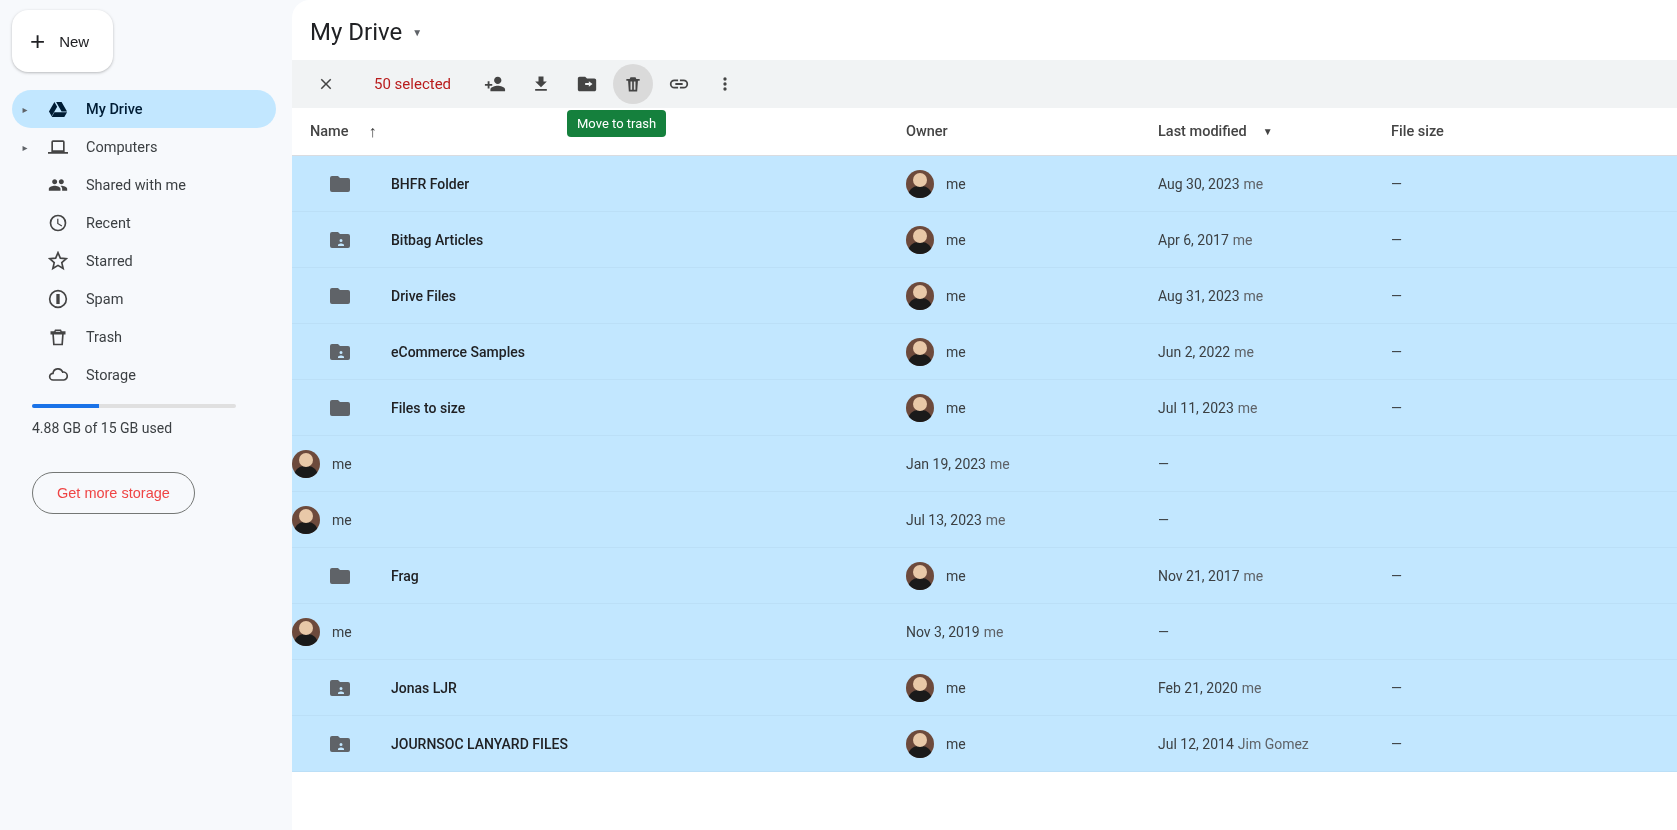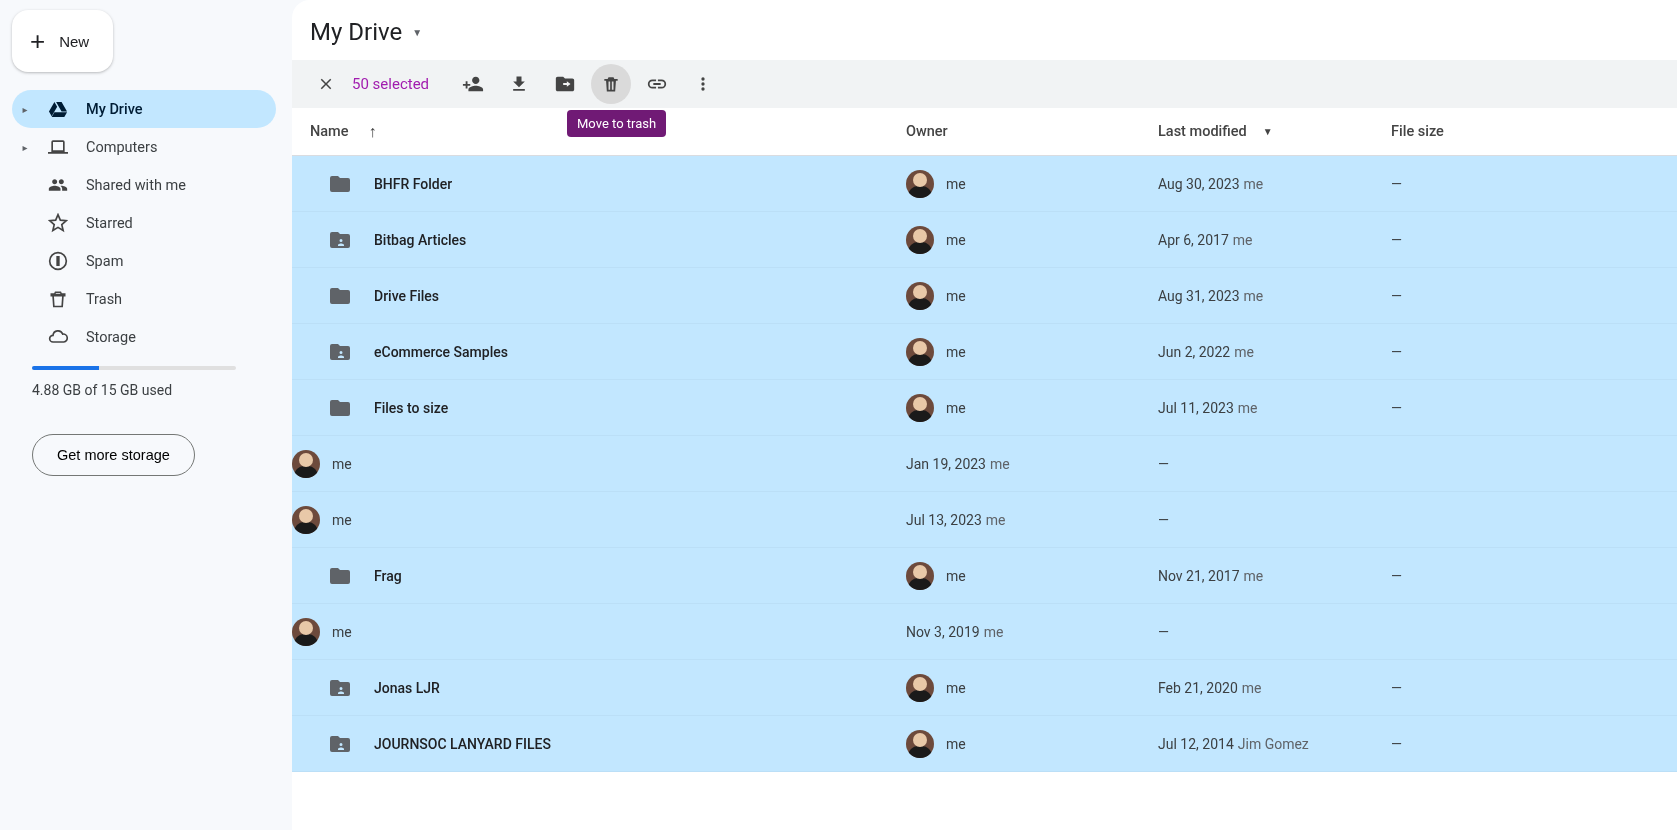--- a/index.html
+++ b/index.html
@@ -91,21 +91,21 @@
   }
   .storage-text {
     font-size: 14px;
     color: #3c4043;
     margin-bottom: 36px;
   }
   .get-more-btn {
     display: inline-block;
     border: 1px solid #747775;
     background: transparent;
-    color: #000000;
+    color: #ef4444;
     font-size: 14.5px;
     font-weight: 500;
     padding: 12px 24px;
     border-radius: 22px;
     cursor: pointer;
   }
   
   .main {
     flex: 1;
     background: #fff;
@@ -141,28 +141,28 @@
   .action-icon-btn {
     width: 40px; height: 40px;
     display: flex; align-items: center; justify-content: center;
     border-radius: 50%;
     cursor: pointer;
     color: #444;
   }
   .action-icon-btn.highlight { background: #dadada; }
   .selected-count {
     font-size: 15px;
-    color: #a21caf;
-    margin-left: 0;
+    color: #b91c1c;
+    margin-left: 22px;
     margin-right: 18px;
   }
   .tooltip {
     position: absolute;
     top: 50px;
-    background: #701a75;
+    background: #15803d;
     color: #fff;
     font-size: 13px;
     padding: 6px 10px;
     border-radius: 4px;
     white-space: nowrap;
   }
   .column-headers {
     display: grid;
     grid-template-columns: 614px 252px 233px 1fr;
     height: 48px;
@@ -182,21 +182,21 @@
     grid-template-columns: 614px 252px 233px 1fr;
     height: 56px;
     align-items: center;
     background: #c2e7ff;
     border-bottom: 1px solid rgba(0,0,0,0.03);
     cursor: pointer;
   }
   .file-name-cell {
     display: flex;
     align-items: center;
-    gap: 22px;
+    gap: 39px;
     padding-left: 36px;
     font-size: 14px;
     font-weight: 500;
     color: #202124;
   }
   .folder-icon {
     width: 24px; height: 24px;
     display: flex; align-items: center; justify-content: center;
   }
   .folder-icon svg { fill: #5f6368; }
@@ -276,20 +276,29 @@
             <svg width="20" height="20" viewBox="0 0 24 24">
               <path d="M16 11c1.66 0 3-1.34 3-3s-1.34-3-3-3-3 1.34-3 3 1.34 3 3 3zm-8 0c1.66 0 3-1.34 3-3S9.66 5 8 5 5 6.34 5 8s1.34 3 3 3zm0 2c-2.33 0-7 1.17-7 3.5V19h14v-2.5C15 14.17 10.33 13 8 13zm8 0c-.29 0-.62.02-.97.05 1.16.84 1.97 1.97 1.97 3.45V19h6v-2.5c0-2.33-4.67-3.5-7-3.5z"></path>
             </svg>
           </span>
           <span>Shared with me</span>
         </li>
         <li class="nav-item">
           <span class="caret hidden">▸</span>
           <span class="nav-icon">
             <svg width="20" height="20" viewBox="0 0 24 24">
+              <path d="M12 2a10 10 0 1 0 0 20 10 10 0 0 0 0-20zm0 18a8 8 0 1 1 0-16 8 8 0 0 1 0 16zm.5-13H11v6l5.25 3.15.75-1.23-4.5-2.67z"></path>
+            </svg>
+          </span>
+          <span>Recent</span>
+        </li>
+        <li class="nav-item">
+          <span class="caret hidden">▸</span>
+          <span class="nav-icon">
+            <svg width="20" height="20" viewBox="0 0 24 24">
               <path d="m12 17.27 6.18 3.73-1.64-7.03L22 9.24l-7.19-.61L12 2 9.19 8.63 2 9.24l5.46 4.73L5.82 21z" fill="none" stroke="#444" stroke-width="2"></path>
             </svg>
           </span>
           <span>Starred</span>
         </li>
         <li class="nav-item">
           <span class="caret hidden">▸</span>
           <span class="nav-icon">
             <svg width="20" height="20" viewBox="0 0 24 24">
               <path d="M12 2a10 10 0 1 0 0 20 10 10 0 0 0 0-20zm1 15h-2v-2h2v2zm0-4h-2V7h2v6z" fill="none" stroke="#444" stroke-width="2"></path>

